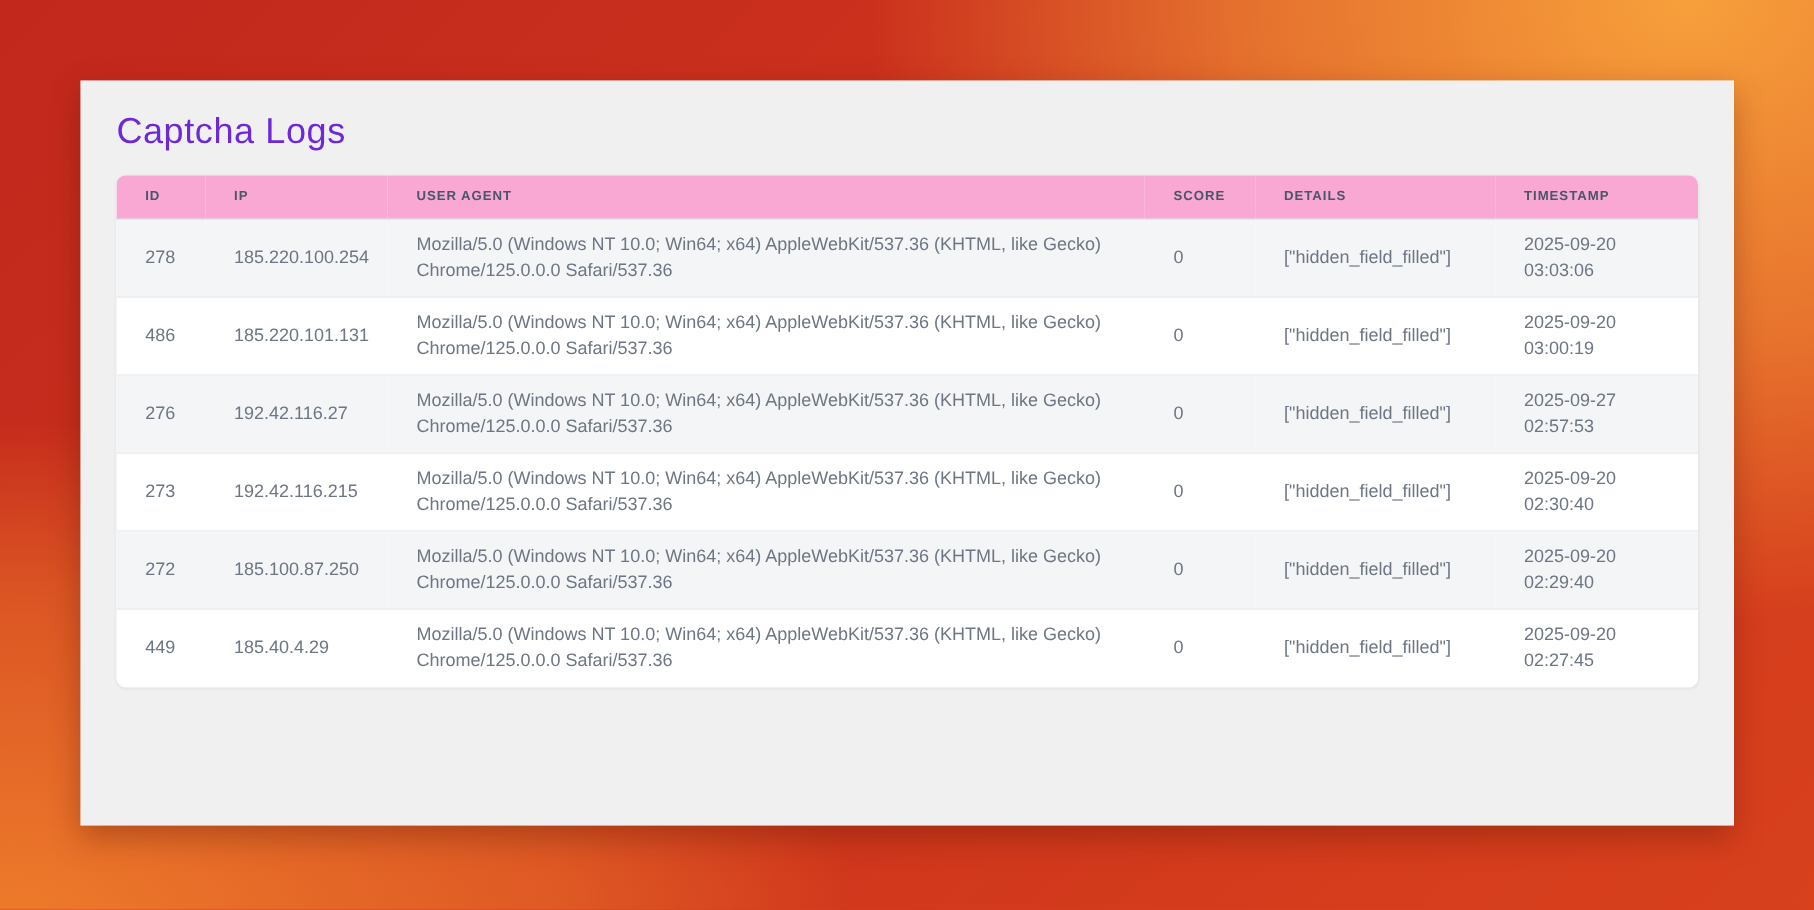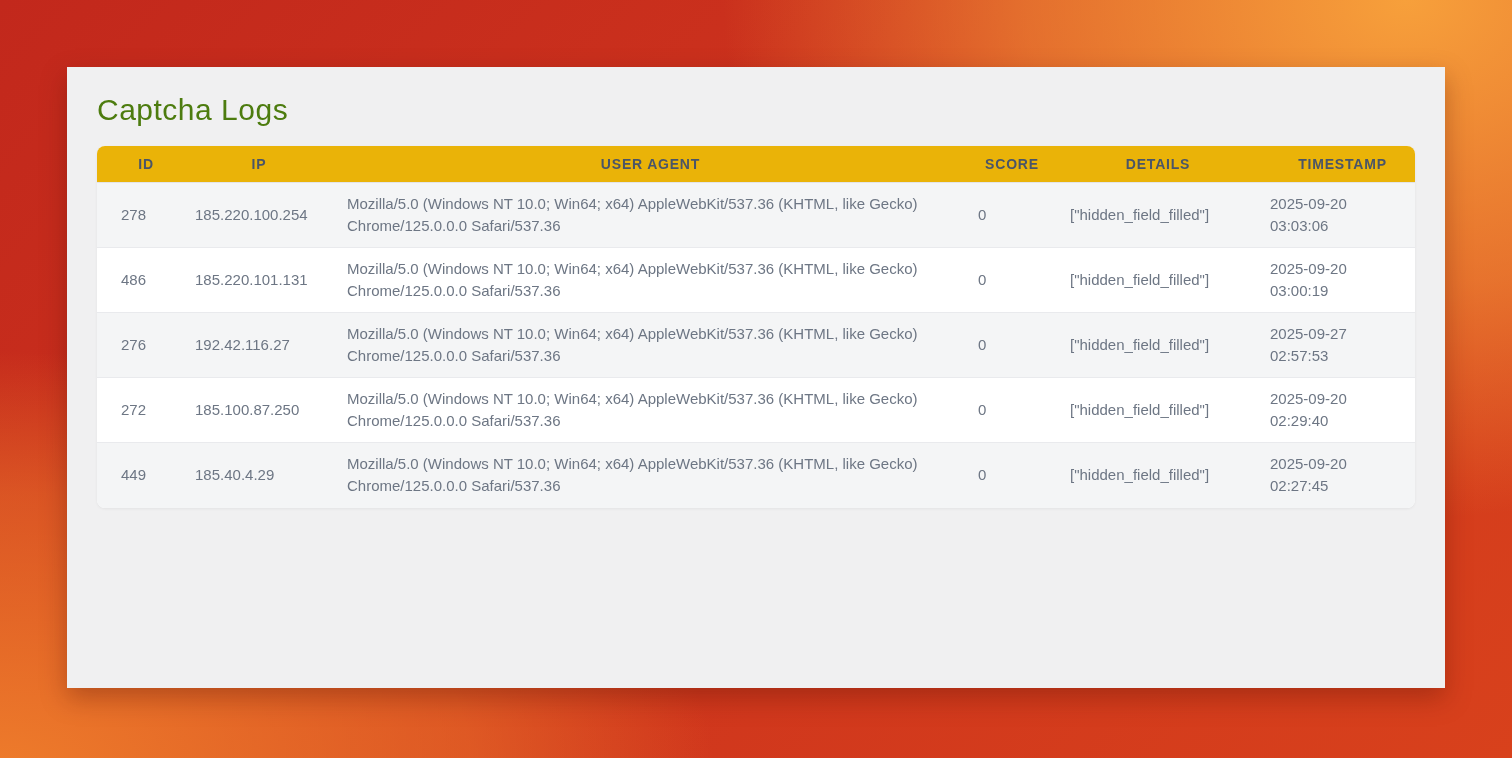--- a/index.html
+++ b/index.html
@@ -24,43 +24,43 @@
     box-shadow: 0 10px 24px rgba(90, 20, 5, 0.35);
     overflow: hidden;
   }
 
   .card-title {
     margin: 0;
     padding: 26px 30px 19px 30px;
     font-size: 30px;
     font-weight: 500;
     letter-spacing: 0.5px;
-    color: #4d7c0f;
+    color: #6d28d9;
   }
 
   .table-wrap {
     margin: 0 30px;
     background: #ffffff;
     border-radius: 8px;
     overflow: hidden;
     box-shadow: 0 1px 3px rgba(0,0,0,0.06);
   }
 
   table { width: 100%; border-collapse: collapse; table-layout: fixed; }
 
   thead th {
     height: 36px;
-    text-align: center;
+    text-align: left;
     vertical-align: middle;
-    font-size: 14px;
+    font-size: 11px;
     font-weight: 700;
     letter-spacing: 0.8px;
     color: #4a5568;
     padding: 0 0 0 24px;
-    background: #eab308;
+    background: #f9a8d4;
     border-bottom: 1px solid #e3e4e8;
   }
 
   tbody tr { height: 65px; }
   tbody tr:nth-child(odd) { background: #f4f5f6; }
   tbody tr + tr td { border-top: 1px solid #e9eaed; }
 
   tbody td {
     font-size: 15px;
     line-height: 22px;
@@ -119,20 +119,28 @@
   </tr>
           <tr>
     <td class="col-id">276</td>
     <td class="col-ip">192.42.116.27</td>
     <td class="col-user-agent">Mozilla/5.0 (Windows NT 10.0; Win64; x64) AppleWebKit/537.36 (KHTML, like Gecko) Chrome/125.0.0.0 Safari/537.36</td>
     <td class="col-score">0</td>
     <td class="col-details">["hidden_field_filled"]</td>
     <td class="col-timestamp">2025-09-27 02:57:53</td>
   </tr>
           <tr>
+    <td class="col-id">273</td>
+    <td class="col-ip">192.42.116.215</td>
+    <td class="col-user-agent">Mozilla/5.0 (Windows NT 10.0; Win64; x64) AppleWebKit/537.36 (KHTML, like Gecko) Chrome/125.0.0.0 Safari/537.36</td>
+    <td class="col-score">0</td>
+    <td class="col-details">["hidden_field_filled"]</td>
+    <td class="col-timestamp">2025-09-20 02:30:40</td>
+  </tr>
+          <tr>
     <td class="col-id">272</td>
     <td class="col-ip">185.100.87.250</td>
     <td class="col-user-agent">Mozilla/5.0 (Windows NT 10.0; Win64; x64) AppleWebKit/537.36 (KHTML, like Gecko) Chrome/125.0.0.0 Safari/537.36</td>
     <td class="col-score">0</td>
     <td class="col-details">["hidden_field_filled"]</td>
     <td class="col-timestamp">2025-09-20 02:29:40</td>
   </tr>
           <tr>
     <td class="col-id">449</td>
     <td class="col-ip">185.40.4.29</td>

